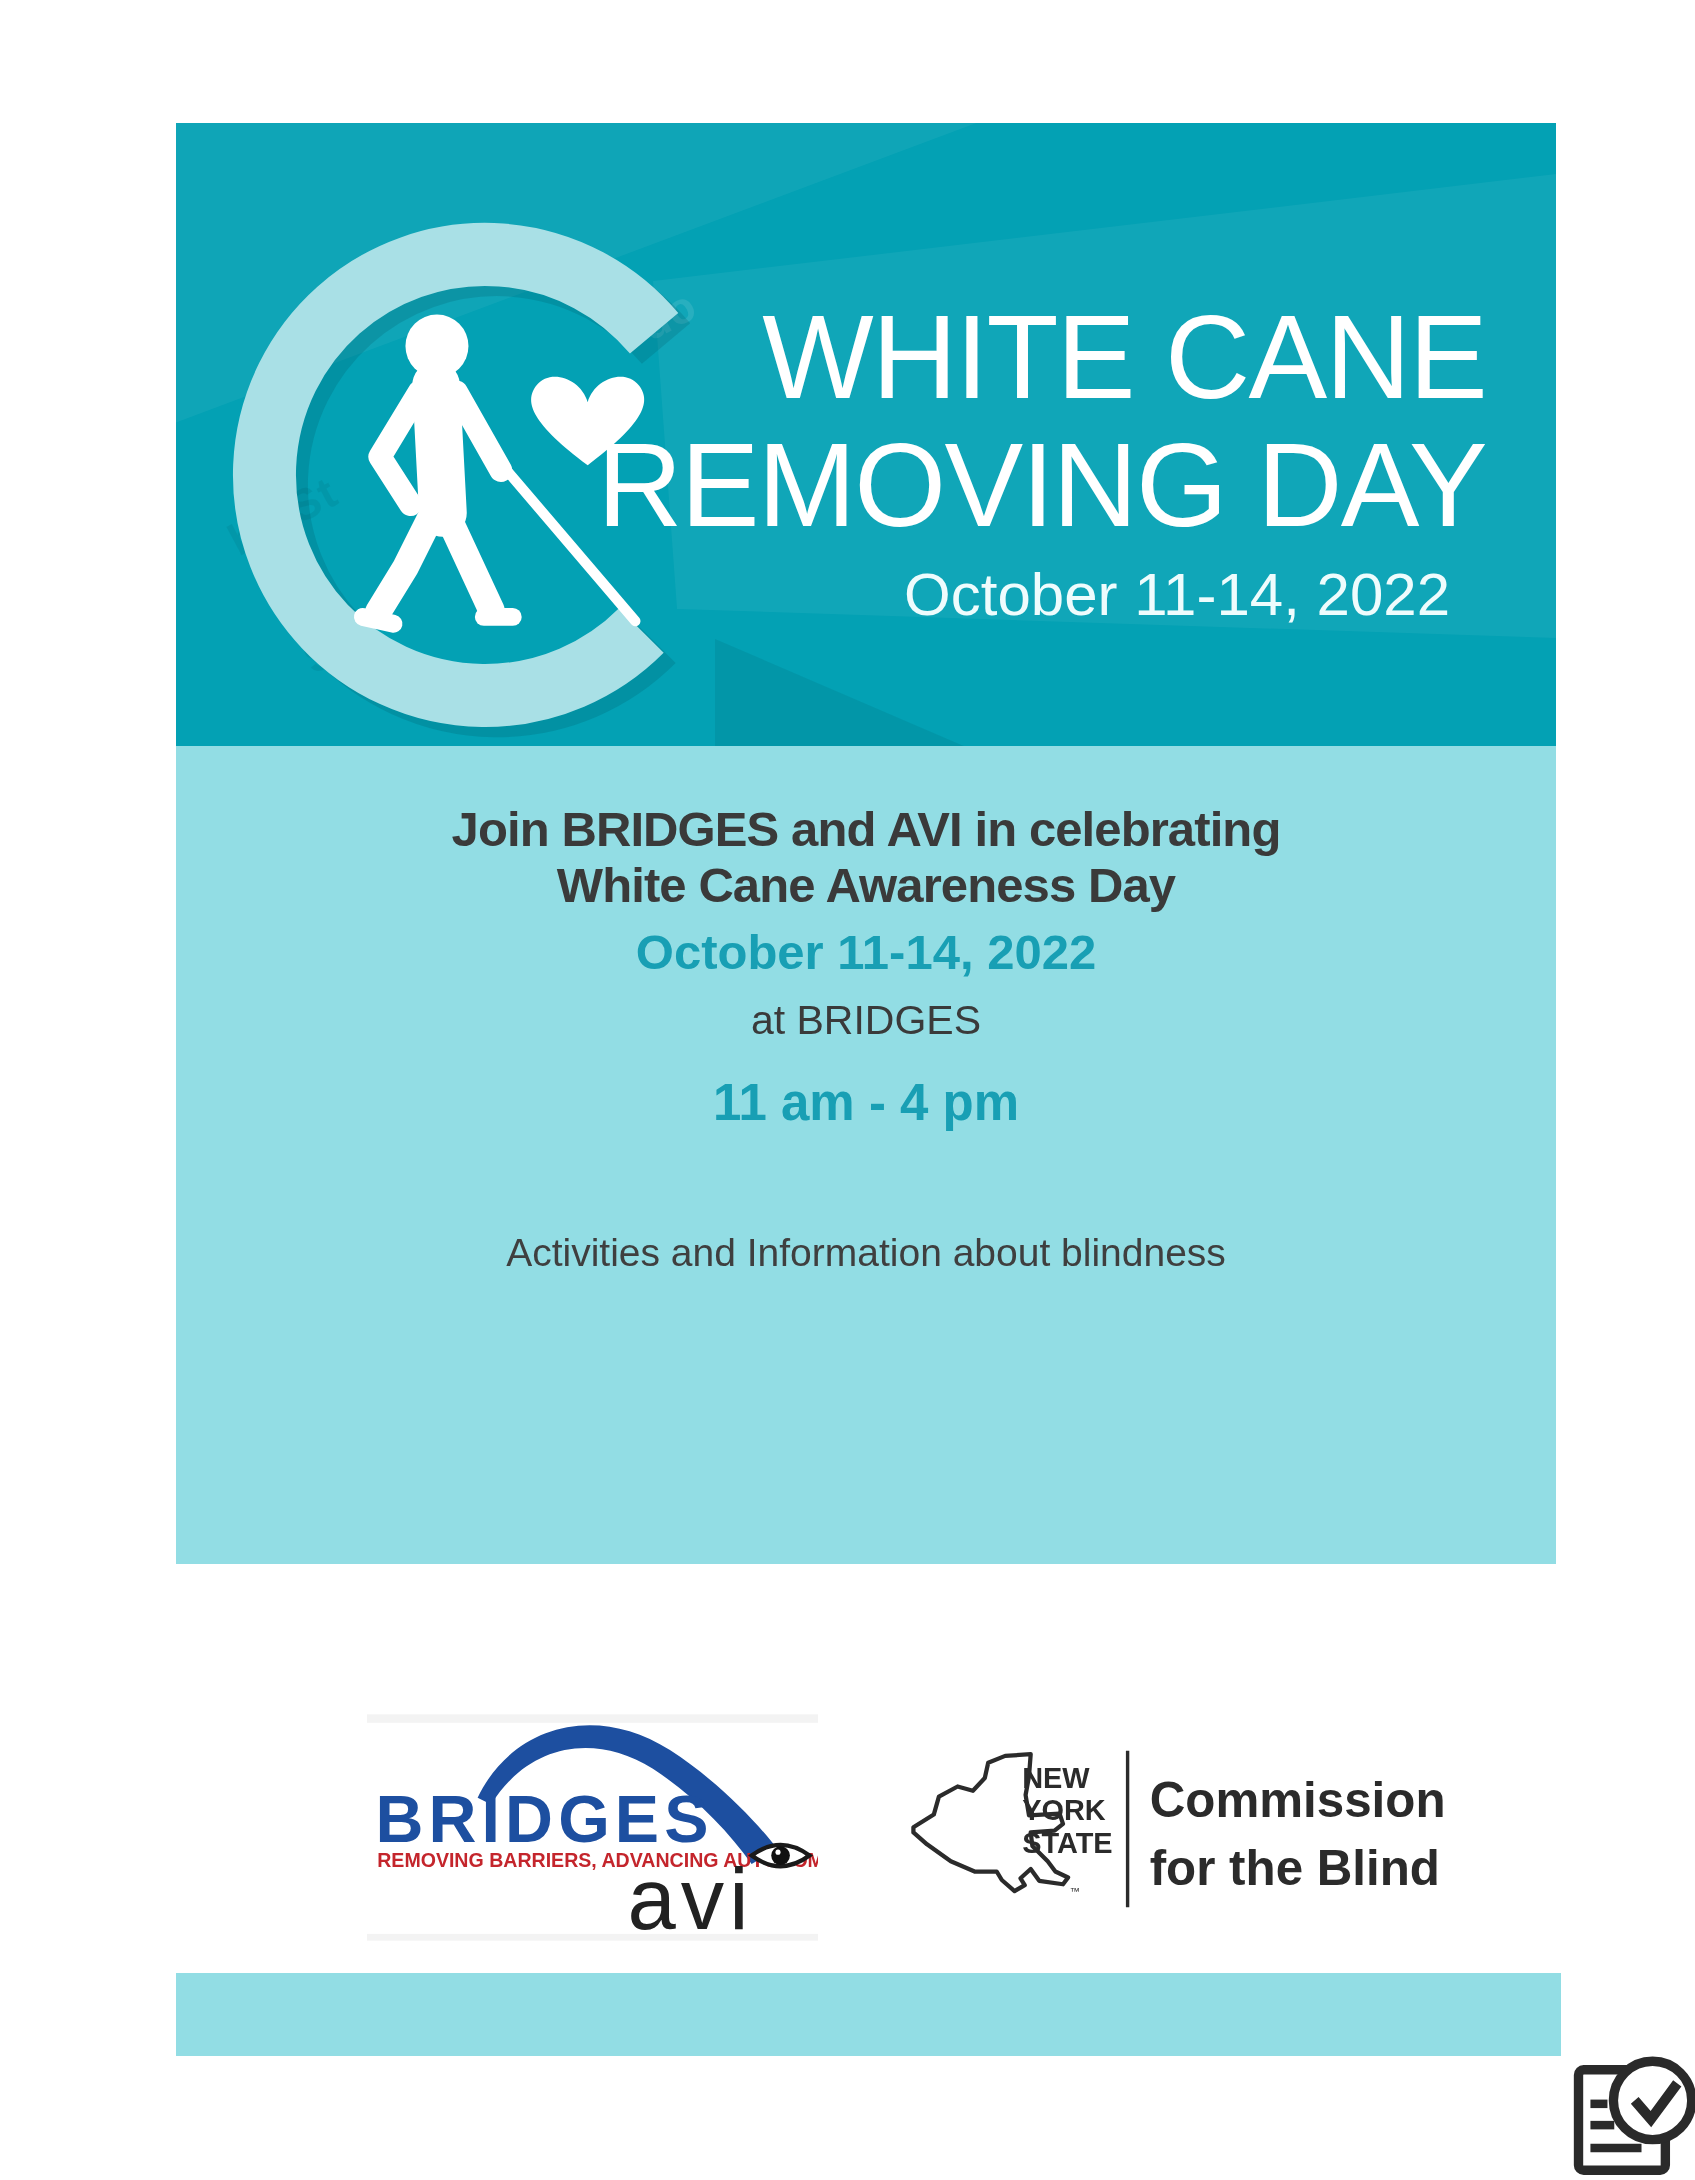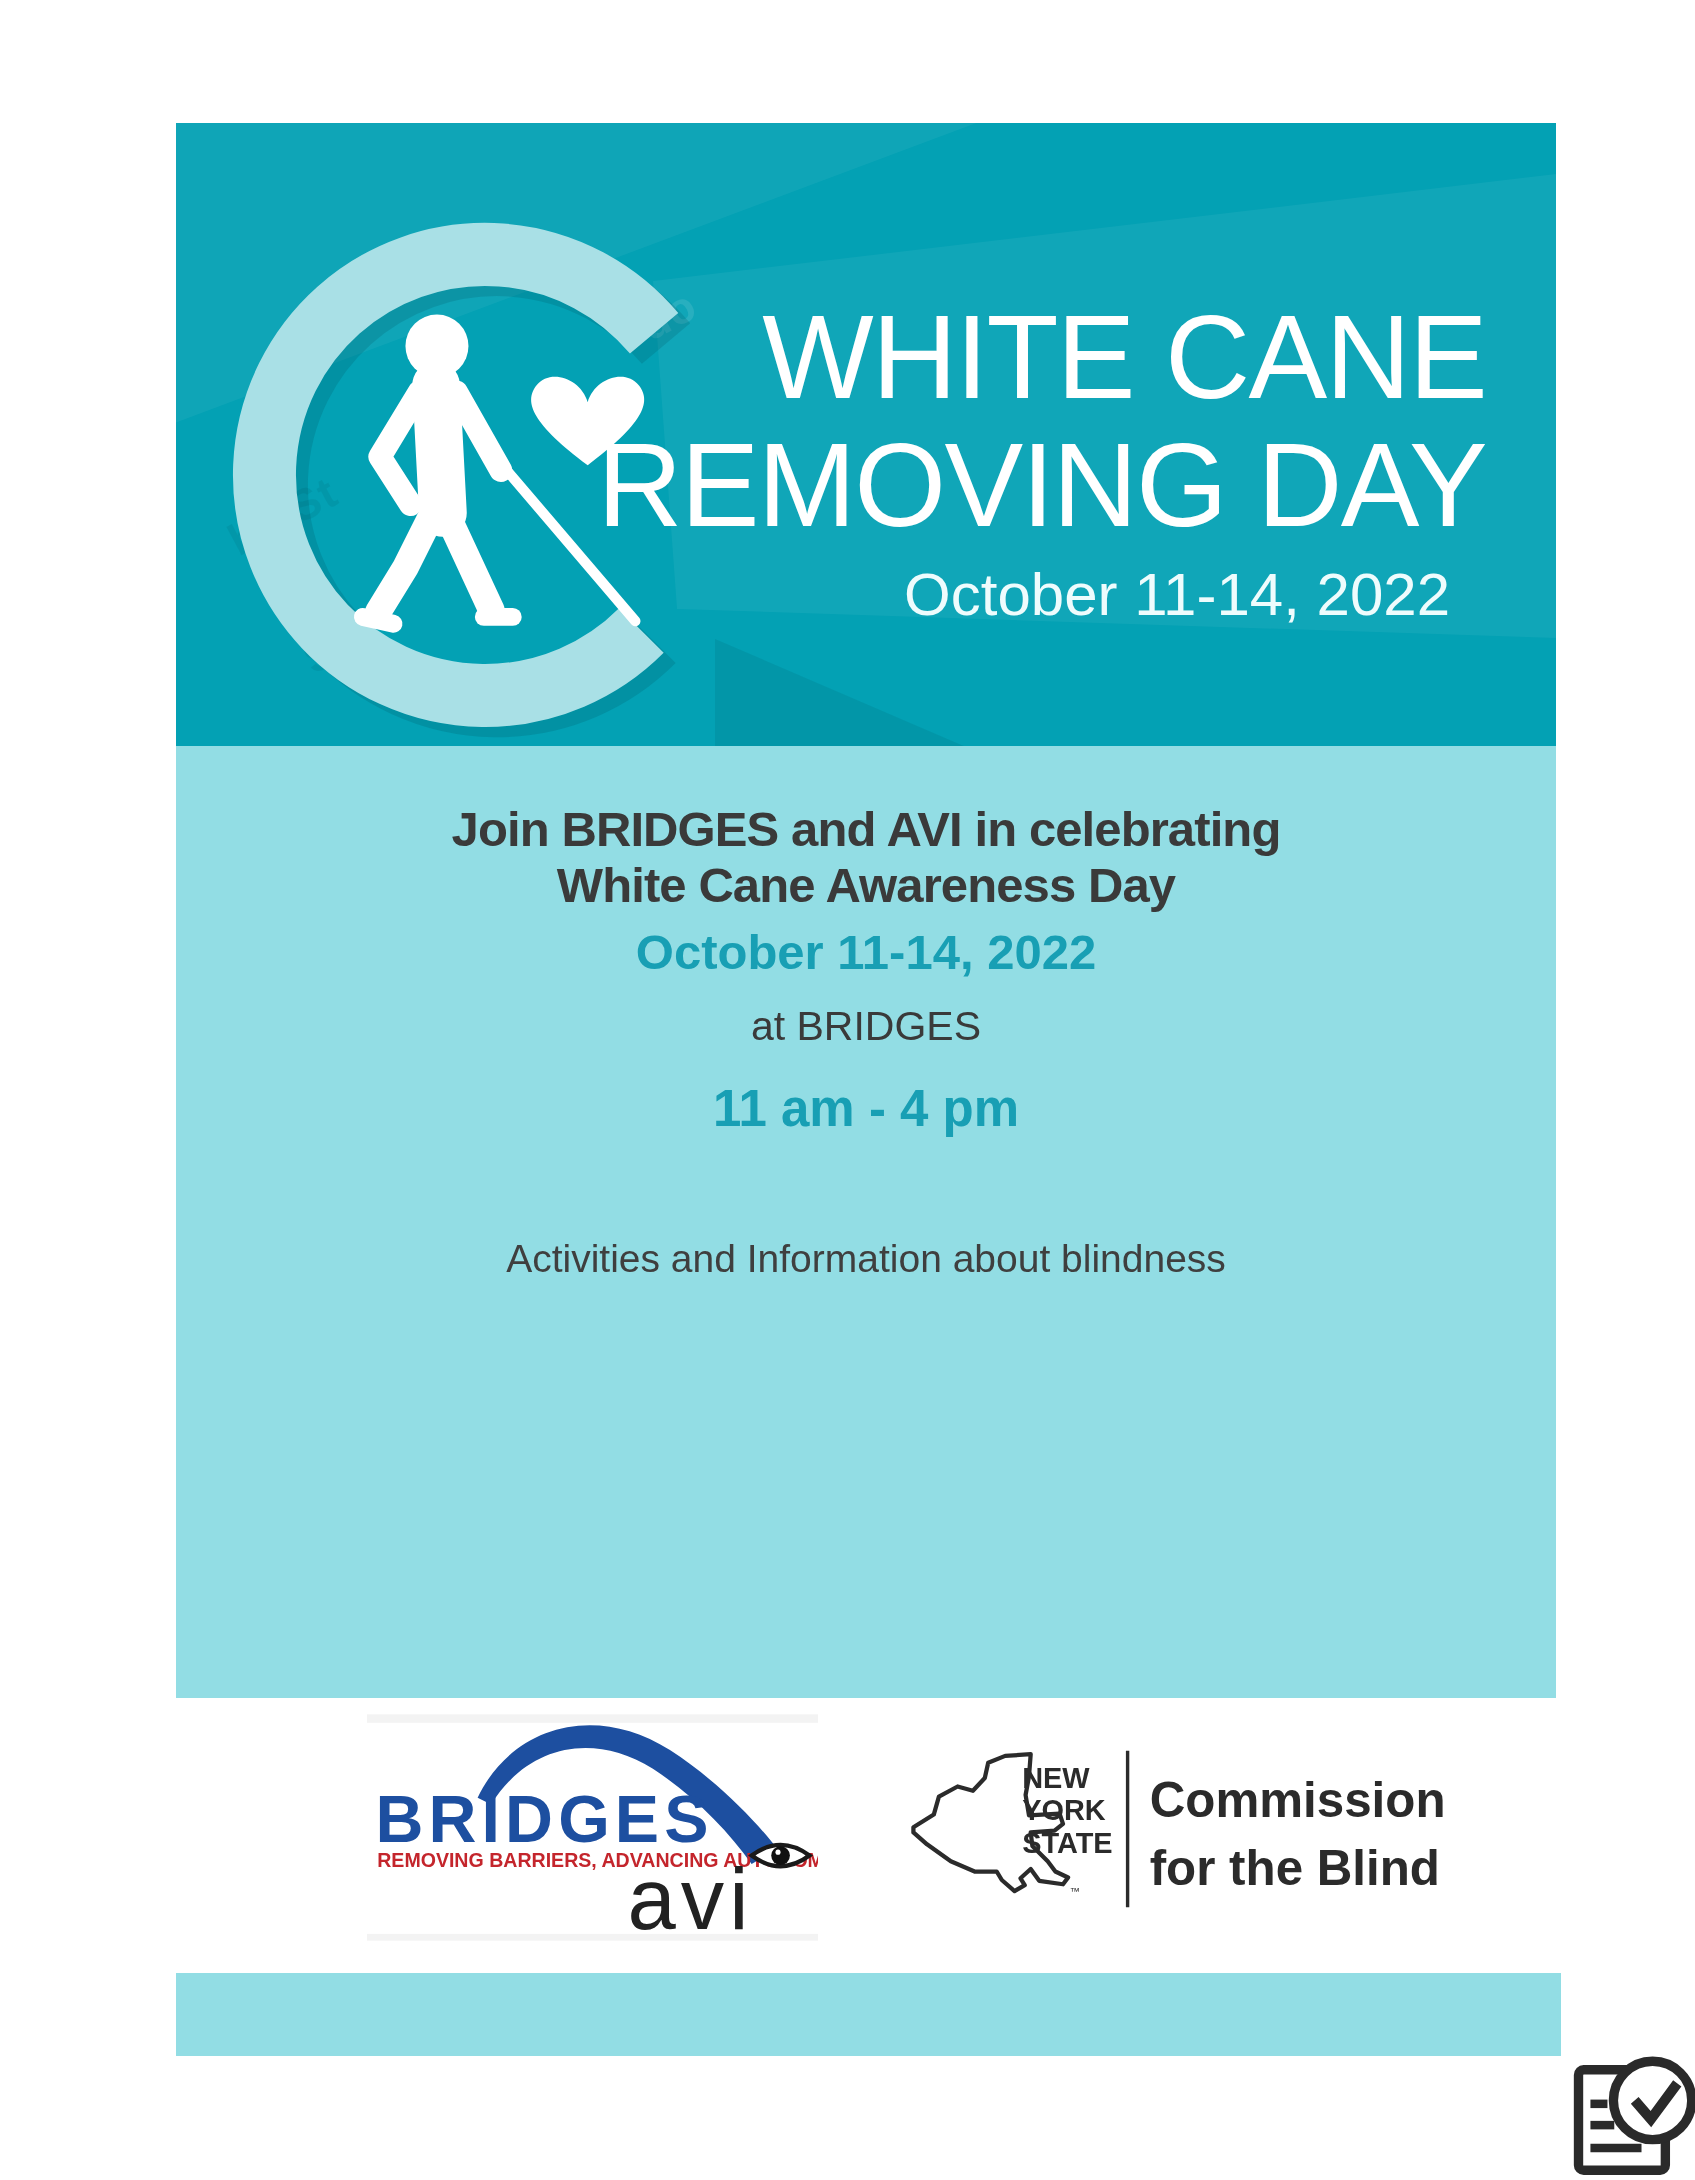--- a/index.html
+++ b/index.html
@@ -40,32 +40,32 @@
     padding-right:36px;color:#eefcfd;white-space:nowrap;
   }
   .wm{
     position:absolute;font-weight:700;transform:rotate(-28deg);
     font-size:44px;letter-spacing:1.7px;pointer-events:none;white-space:nowrap;
   }
   .wm.light{color:rgba(255,255,255,0.10);}
   .wm.dark{color:rgba(0,70,80,0.10);}
   
   .flyer-body{
-    position:absolute;left:176px;top:746px;width:1380px;height:952px;
+    position:absolute;left:176px;top:746px;width:1380px;height:818px;
     background:#92dde4;text-align:center;color:#3a3a3a;
   }
   .heading{
     margin-top:55px;font-size:49px;line-height:56px;font-weight:700;
     letter-spacing:-0.9px;
   }
   .date-line{
     margin-top:12px;font-size:49px;line-height:55px;font-weight:700;
     color:#189fb4;letter-spacing:0;
   }
-  .loc-line{margin-top:23px;font-size:41px;line-height:46px;font-weight:400;}
+  .loc-line{margin-top:17px;font-size:41px;line-height:46px;font-weight:400;}
   .time-line{
     margin-top:32px;font-size:51px;line-height:56px;font-weight:700;color:#189fb4;
   }
   .details{margin-top:92px;font-size:39px;line-height:60px;font-weight:400;color:#3f3f3f;}
   
   .bridges-logo{position:absolute;left:367px;top:1714px;}
   .nys-logo{position:absolute;left:901px;top:1744px;}
   
   .bottom-strip{
     position:absolute;left:176px;top:1973px;width:1385px;height:83px;

